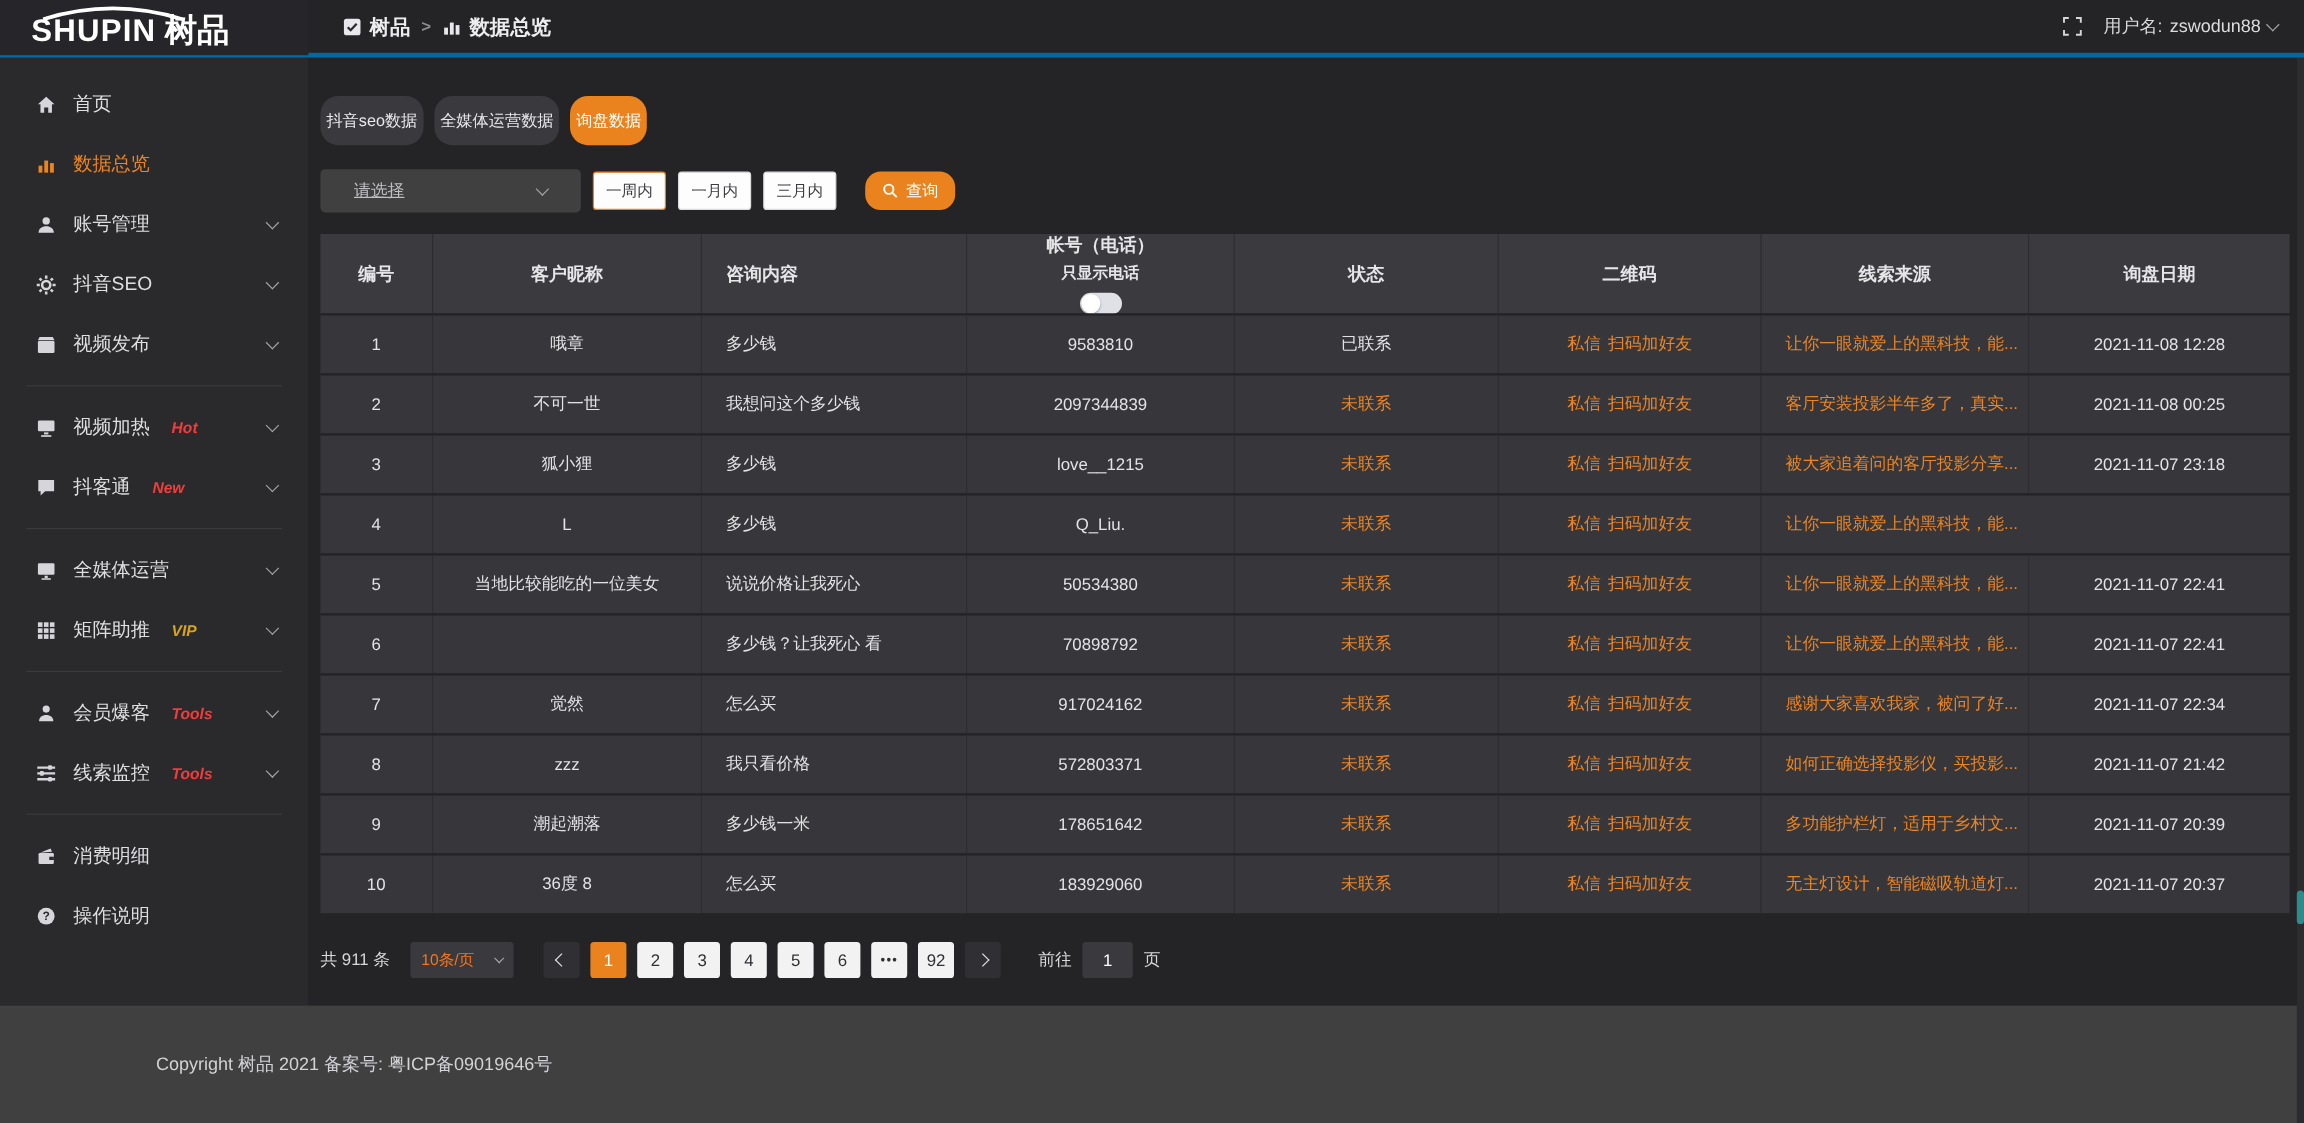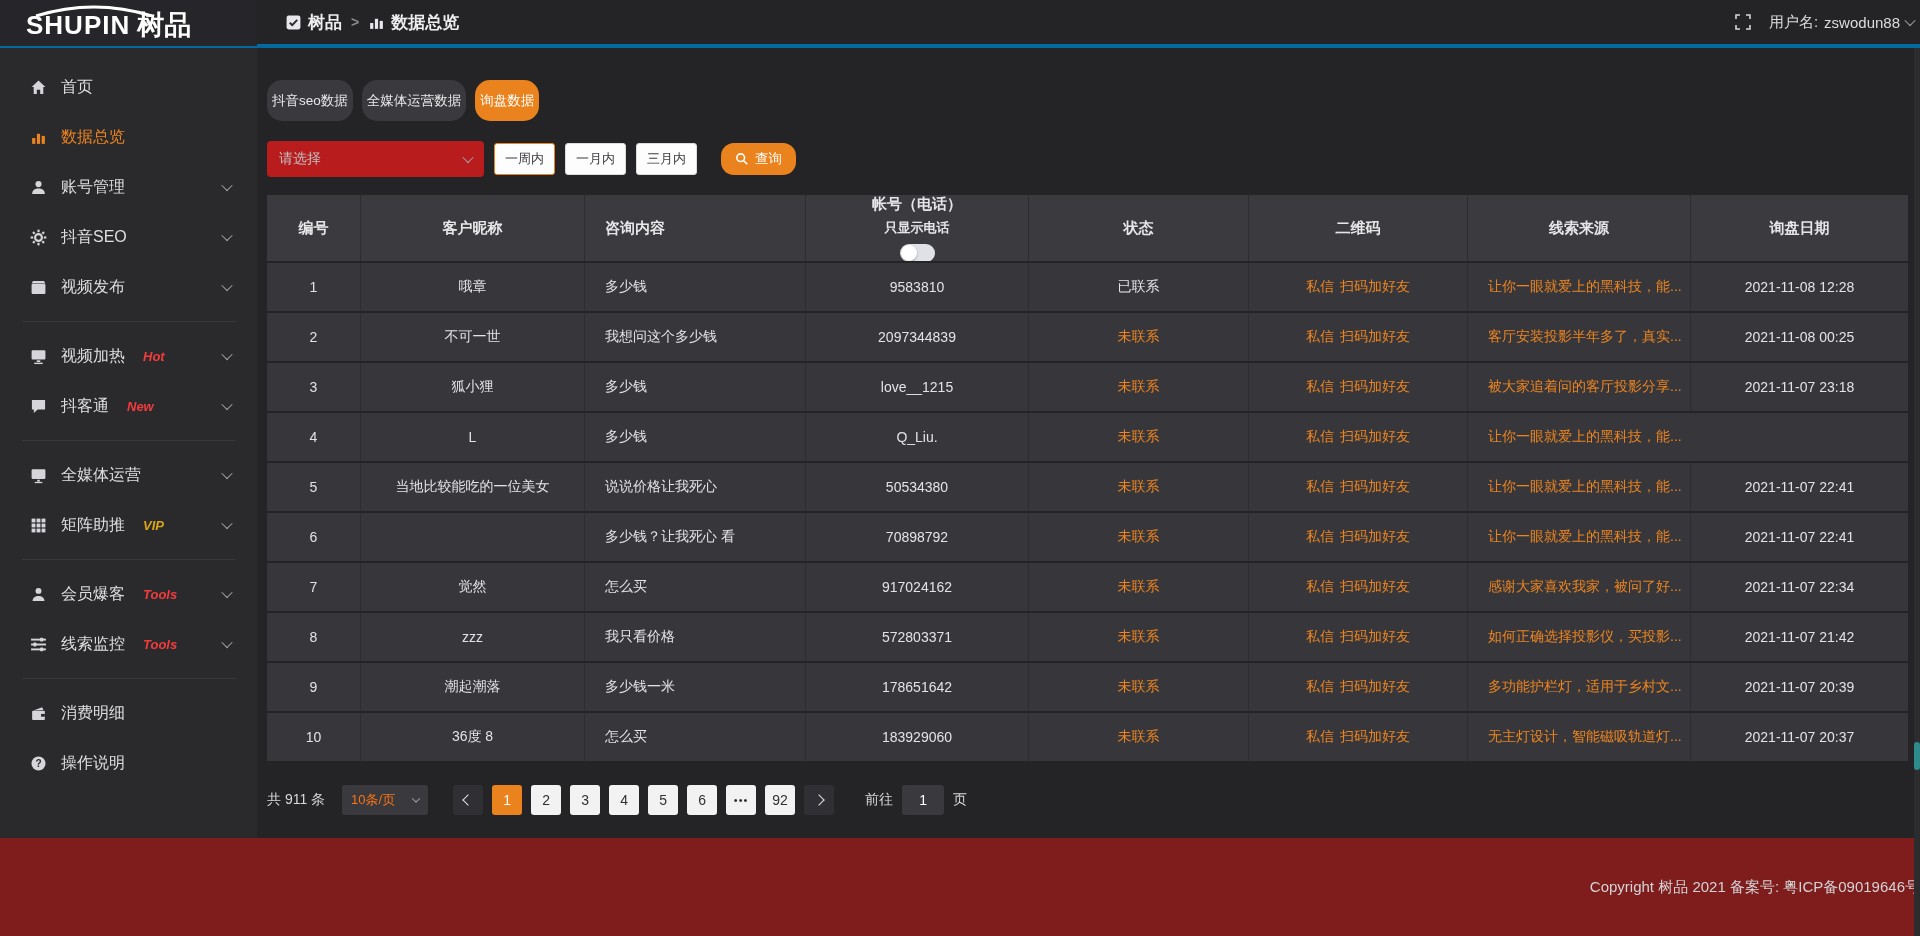--- a/index.html
+++ b/index.html
@@ -13,21 +13,21 @@
   
   .topbar { position:absolute; top:0; left:0; width:1920px; height:48px;
     background:#242427; border-bottom:4px solid #0369a1; display:flex; align-items:center; z-index:5;}
   .logo { width:257px; height:48px; display:flex; align-items:center; padding-left:26px; background:#26262a;}
   .logo-arc { position:absolute; top:5px; left:30px; }
   .logo-en { font-size:26px; font-weight:bold; letter-spacing:1px; color:#fff; margin-top:6px;}
   .logo-cn { font-size:27px; font-weight:bold; color:#fff; margin:6px 0 0 7px; }
   .crumbs { display:flex; align-items:center; margin-left:28px; gap:9px; }
   .crumb { display:flex; align-items:center; gap:6px; font-size:17px; font-weight:bold; color:#ededf0; cursor:pointer;}
   .crumb-sep { color:#8b8b91; font-size:14px; font-weight:bold; }
-  .top-right { margin-left:auto; display:flex; align-items:center; gap:18px; padding-right:6px; }
+  .top-right { margin-left:auto; display:flex; align-items:center; gap:18px; padding-right:22px; }
   .username { font-size:15px; color:#dcdcdf; display:flex; align-items:center; gap:6px; cursor:pointer;}
   .chev { width:8px; height:8px; border-right:1.6px solid #a2a2a8; border-bottom:1.6px solid #a2a2a8; display:inline-block; }
   .chev.down { transform:rotate(45deg) translate(-1px,-1px); }
   .chev.left { transform:rotate(135deg); border-color:#e3e3e6;}
   .chev.right{ transform:rotate(-45deg); border-color:#e3e3e6;}
   
   .sidebar { position:absolute; top:48px; left:0; bottom:98px; width:257px; background:#2a2a2d; padding-top:14px; }
   .side-item { height:50px; display:flex; align-items:center; padding:0 26px 0 30px; gap:14px; cursor:pointer; position:relative;}
   .side-item .lbl { font-size:16px; color:#dfdfe2; }
   .side-item.active .lbl { color:#ec8420; }
@@ -36,22 +36,22 @@
   .side-item .chev { position:absolute; right:26px; }
   .side-div { height:1px; background:#3a3a3e; margin:9px 22px; }
   .icon16 { width:17px; height:17px; flex:0 0 17px; }
   
   .content { position:absolute; top:48px; left:257px; right:0; bottom:98px; background:#242427; padding:0 12px 0 10px; }
   .tabs { margin-top:32px; display:flex; gap:9px; }
   .tab { height:41px; padding:0 5px; background:#3a3a3e; color:#e8e8ea; font-size:13.5px;
          display:flex; align-items:center; border-radius:15px; cursor:pointer; }
   .tab.active { background:#ea831d; color:#fff; }
   .filters { margin-top:20px; display:flex; align-items:center; }
-  .select { width:217px; height:36px; background:#b91c1c; border-radius:4px; display:flex; align-items:center;
-            padding:0 12px; color:#bfbfc4; font-size:14px; cursor:pointer;}
+  .select { width:217px; height:36px; background:#404040; border-radius:4px; display:flex; align-items:center;
+            padding:0 28px; color:#bfbfc4; font-size:14px; cursor:pointer;text-decoration:underline;}
   .select .chev { margin-left:auto; }
   .rangebtn { height:32px; min-width:54px; padding:0 10px; background:#fdfdfd; border:1px solid #dcdcdc; border-radius:3px;
               color:#3c3c40; font-size:13px; display:flex; align-items:center; justify-content:center; cursor:pointer; margin-left:10px;}
   .rangebtn.sel { border:1.5px solid #ea831d; }
   .rangebtn:first-of-type { margin-left:9px; }
   .querybtn { height:32px; padding:0 14px; margin-left:24px; background:#ea831d; border-radius:13px; color:#fff;
               font-size:13.5px; display:flex; align-items:center; gap:6px; cursor:pointer; }
   
   .tbl { margin-top:18px; width:1641px; }
   .trow { display:grid; grid-template-columns:94px 224px 221px 223px 220px 219px 223px minmax(0,1fr); }
@@ -80,22 +80,22 @@
   .psize .chev { margin-left:auto; width:6px; height:6px;}
   .pbtn { width:30px; height:30px; border-radius:3px; background:#f2f2f2; color:#303034; font-size:14px;
           display:flex; align-items:center; justify-content:center; cursor:pointer; }
   .pbtn.dark { background:#303034; }
   .pbtn.active { background:#ea831d; color:#fff; }
   .pbtn.dots { font-size:11px; letter-spacing:1px; }
   .goto { display:flex; align-items:center; gap:9px; margin-left:22px; font-size:14px; color:#d8d8db;}
   .goto input { width:42px; height:30px; background:#3a3a3e; border:none; border-radius:3px; color:#fff;
                 text-align:center; font-size:14px; font-family:inherit; }
   
-  .footer { position:absolute; left:0; right:0; bottom:0; height:98px; background:#7f1d1d;
-            display:flex; align-items:center; justify-content:flex-end; }
+  .footer { position:absolute; left:0; right:0; bottom:0; height:98px; background:#404040;
+            display:flex; align-items:center; justify-content:flex-start; }
   .footer .copy { font-size:15px; color:#d3d3d6; margin-left:130px;}
   
   .sb-track { position:absolute; top:0; right:0; width:6px; height:936px; background:#2c2c2e; }
   .sb-thumb { position:absolute; right:0; top:742px; width:6px; height:28px; background:#2e8b8b; border-radius:3px;}
   svg { display:block; }
 </style>
 </head>
 <body>
 
 <div class="topbar">

